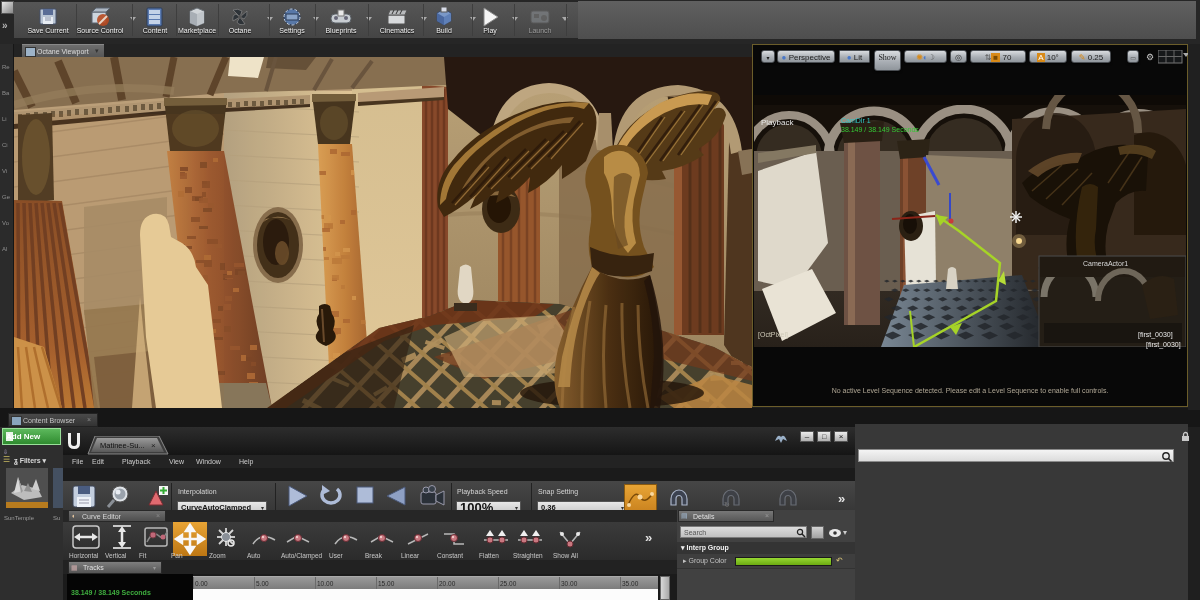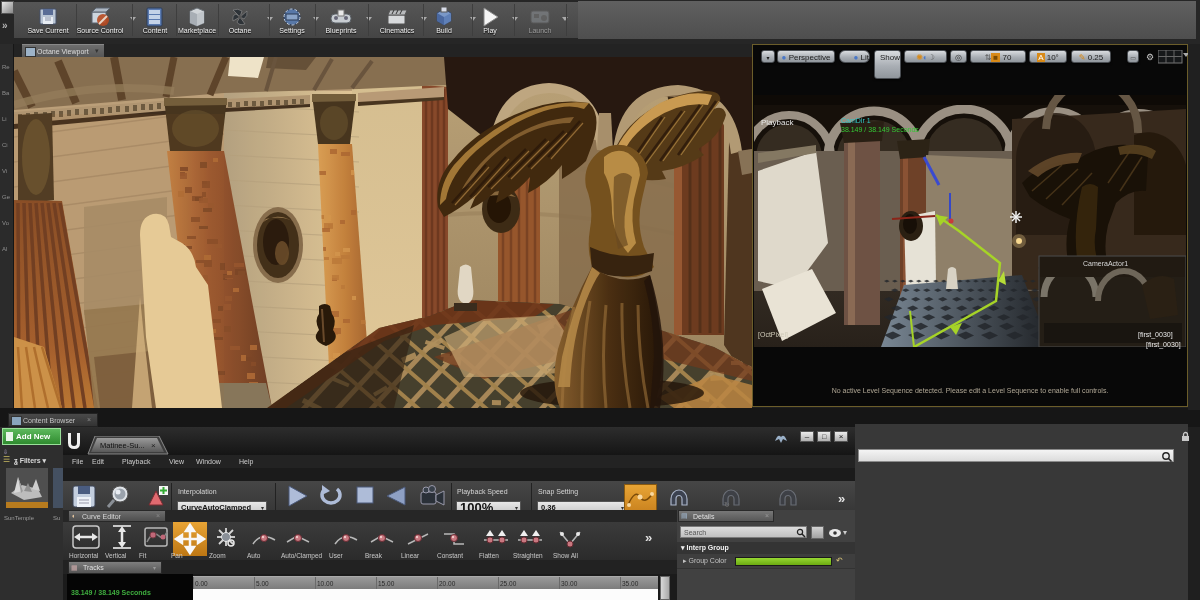--- a/index.html
+++ b/index.html
@@ -733,22 +733,22 @@
 </div>
 <div class="abs" style="left:8px;top:73px;color:#e8e8e8;font-size:8px;">Playback</div>
 <div class="abs" style="left:88px;top:72px;color:#35c8c8;font-size:7px;">CamDir 1</div>
 <div class="abs" style="left:88px;top:81px;color:#35c835;font-size:7px;">38.149 / 38.149 Seconds</div>
 <div class="abs" style="left:5px;top:286px;color:#cfcab8;font-size:7px;">[OctPixel]</div>
 <div class="abs" style="left:385px;top:286px;color:#e8e8e8;font-size:7px;">[first_0030]</div>
 <div class="abs" style="left:393px;top:296px;color:#e8e8e8;font-size:7px;">[first_0030]</div>
 <div class="abs" style="left:330px;top:215px;color:#d8d8d8;font-size:7px;">CameraActor1</div>
 <div class="abs" style="left:8px;top:5px;width:14px;height:13px;border-radius:3px;background:linear-gradient(#d9dcdf,#aaafb5 55%,#90969c);border:1px solid #494d52;color:#1c1c1c;font-size:8px;line-height:13px;box-shadow:0 1px 2px rgba(0,0,0,.7);box-sizing:border-box;text-align:center;"><span style="font-size:6px;">▾</span></div>
 <div class="abs" style="left:24px;top:5px;width:58px;height:13px;border-radius:3px;background:linear-gradient(#d9dcdf,#aaafb5 55%,#90969c);border:1px solid #494d52;color:#1c1c1c;font-size:8px;line-height:13px;box-shadow:0 1px 2px rgba(0,0,0,.7);box-sizing:border-box;text-align:center;"><span style="color:#4a78c8;">●</span> Perspective</div>
-<div class="abs" style="left:86px;top:5px;width:31px;height:13px;border-radius:6px;background:linear-gradient(#d9dcdf,#aaafb5 55%,#90969c);border:1px solid #494d52;color:#1c1c1c;font-size:8px;line-height:13px;box-shadow:0 1px 2px rgba(0,0,0,.7);box-sizing:border-box;text-align:right;"><span style="color:#4a78c8;">●</span> Lit</div>
-<div class="abs" style="left:121px;top:5px;width:27px;height:29px;border-radius:3px;background:linear-gradient(#d9dcdf,#aaafb5 55%,#90969c);border:1px solid #494d52;color:#1c1c1c;font-size:8px;line-height:13px;box-shadow:0 1px 2px rgba(0,0,0,.7);box-sizing:border-box;text-align:right;">Show</div>
+<div class="abs" style="left:86px;top:5px;width:31px;height:13px;border-radius:1px;background:linear-gradient(#d9dcdf,#aaafb5 55%,#90969c);border:1px solid #494d52;color:#1c1c1c;font-size:8px;line-height:13px;box-shadow:0 1px 2px rgba(0,0,0,.7);box-sizing:border-box;text-align:center;"><span style="color:#4a78c8;">●</span> Lit</div>
+<div class="abs" style="left:121px;top:5px;width:27px;height:21px;border-radius:3px;background:linear-gradient(#d9dcdf,#aaafb5 55%,#90969c);border:1px solid #494d52;color:#1c1c1c;font-size:8px;line-height:13px;box-shadow:0 1px 2px rgba(0,0,0,.7);box-sizing:border-box;text-align:center;font-family:Liberation Serif, serif;">Show</div>
 <div class="abs" style="left:151px;top:5px;width:43px;height:13px;border-radius:3px;background:linear-gradient(#d9dcdf,#aaafb5 55%,#90969c);border:1px solid #494d52;color:#1c1c1c;font-size:8px;line-height:13px;box-shadow:0 1px 2px rgba(0,0,0,.7);box-sizing:border-box;text-align:center;"><span style="color:#d88a18;">✺</span><span style="color:#4a78c8;">◐</span><span style="color:#555;">☽</span></div>
 <div class="abs" style="left:197px;top:5px;width:17px;height:13px;border-radius:3px;background:linear-gradient(#d9dcdf,#aaafb5 55%,#90969c);border:1px solid #494d52;color:#1c1c1c;font-size:8px;line-height:13px;box-shadow:0 1px 2px rgba(0,0,0,.7);box-sizing:border-box;text-align:center;"><span style="color:#333;">◎</span></div>
 <div class="abs" style="left:217px;top:5px;width:56px;height:13px;border-radius:3px;background:linear-gradient(#d9dcdf,#aaafb5 55%,#90969c);border:1px solid #494d52;color:#1c1c1c;font-size:8px;line-height:13px;box-shadow:0 1px 2px rgba(0,0,0,.7);box-sizing:border-box;text-align:center;"><span style="color:#555;">⇅</span><span style="background:#d88a18;color:#7a4a00;padding:0 2px;">■</span> 70</div>
 <div class="abs" style="left:276px;top:5px;width:38px;height:13px;border-radius:3px;background:linear-gradient(#d9dcdf,#aaafb5 55%,#90969c);border:1px solid #494d52;color:#1c1c1c;font-size:8px;line-height:13px;box-shadow:0 1px 2px rgba(0,0,0,.7);box-sizing:border-box;text-align:center;"><span style="background:#d88a18;color:#fff;padding:0 1px;">A</span> 10°</div>
 <div class="abs" style="left:318px;top:5px;width:40px;height:13px;border-radius:3px;background:linear-gradient(#d9dcdf,#aaafb5 55%,#90969c);border:1px solid #494d52;color:#1c1c1c;font-size:8px;line-height:13px;box-shadow:0 1px 2px rgba(0,0,0,.7);box-sizing:border-box;text-align:center;"><span style="color:#d88a18;">✎</span> 0.25</div>
 <div class="abs" style="left:374px;top:5px;width:12px;height:13px;border-radius:3px;background:linear-gradient(#d9dcdf,#aaafb5 55%,#90969c);border:1px solid #494d52;color:#1c1c1c;font-size:8px;line-height:13px;box-shadow:0 1px 2px rgba(0,0,0,.7);box-sizing:border-box;text-align:center;"><span style="font-size:6px;color:#555;">▭</span></div>
 <div class="abs" style="left:393px;top:7px;color:#c8c8c8;font-size:9px;">⚙</div>
 <svg class="abs" style="left:405px;top:5px;" width="26" height="14" viewBox="0 0 26 14">
         <rect x="0" y="0" width="24" height="13" fill="#16181a" stroke="#777"></rect>
         <g stroke="#666" stroke-width="1">
@@ -757,21 +757,21 @@
           <line x1="0" y1="6.5" x2="24" y2="6.5"></line>
         </g>
       </svg>
 <div class="abs" style="left:430px;top:8px;width:0;height:0;border-left:3px solid transparent;border-right:3px solid transparent;border-top:4px solid #aaa;"></div>
 <div class="abs" style="left:0;top:342px;width:434px;text-align:center;color:#b0a795;font-size:7px;">No active Level Sequence detected. Please edit a Level Sequence to enable full controls.</div>
 </div>
 <div class="abs" style="left:1188px;top:44px;width:12px;height:366px;background:#202020;"></div>
 <div class="abs" style="left:0;top:427px;width:63px;height:173px;background:#2e2e2e;">
       <div class="abs" style="left:2px;top:1px;width:59px;height:17px;background:linear-gradient(#5cb85c,#2f8b2f);border:1px solid #9adf9a;box-sizing:border-box;">
         <div class="abs" style="left:3px;top:3px;width:7px;height:9px;background:#eaf5ea;"></div>
-        <div class="abs" style="left:13px;top:4px;color:#fff;font-size:8px;font-weight:bold;line-height:8px;">Add New</div>
+        <div class="abs" style="left:3px;top:4px;color:#fff;font-size:8px;font-weight:bold;line-height:8px;">Add New</div>
       </div>
       <div class="abs" style="left:3px;top:21px;color:#b5a9d0;font-size:6px;">⇩</div>
       <div class="abs" style="left:3px;top:29px;color:#c8b860;font-size:8px;line-height:8px;">☰</div>
       <div class="abs" style="left:14px;top:30px;color:#d8d8d8;font-size:7px;font-weight:bold;line-height:7px;">ʓ Filters ▾</div>
       <div class="abs" style="left:6px;top:41px;width:42px;height:40px;background:#4f4f4f;"></div>
       <div class="abs" style="left:6px;top:75px;width:42px;height:6px;background:#b77b1e;"></div>
       <svg class="abs" style="left:8px;top:44px;" width="38" height="30" viewBox="0 0 38 30">
         <polygon points="3,22 14,14 30,18 34,26 16,29" fill="#bdbdbd"></polygon>
         <polygon points="6,22 10,6 15,20" fill="#d8d8d8"></polygon>
         <polygon points="10,6 15,20 13,22" fill="#9a9a9a"></polygon>

